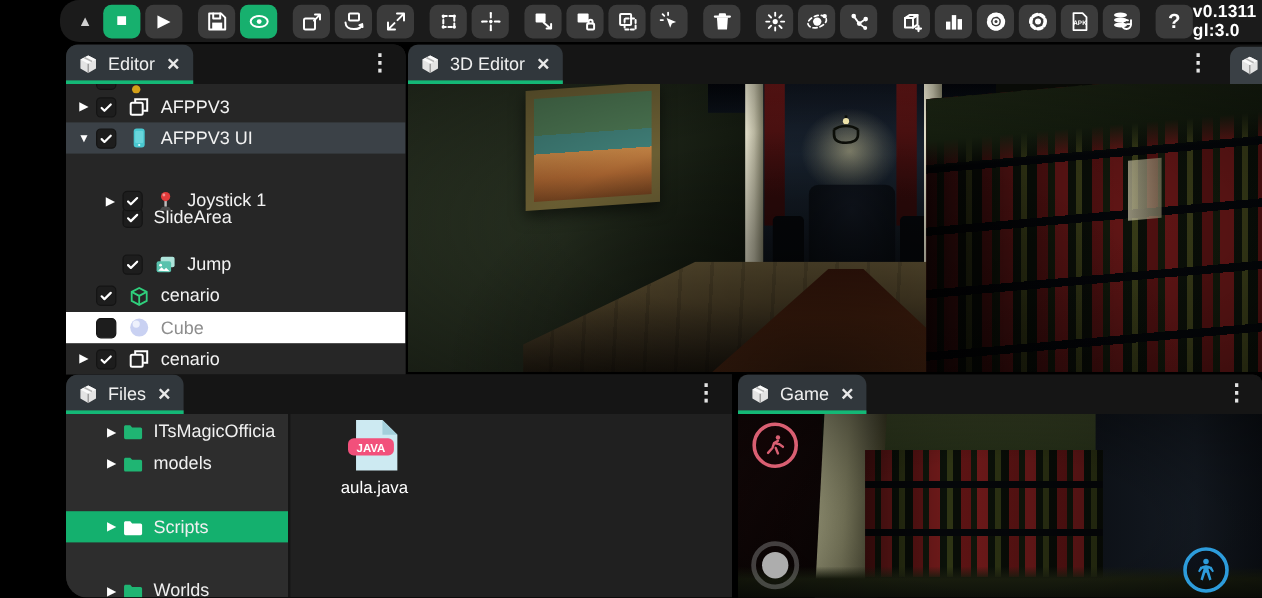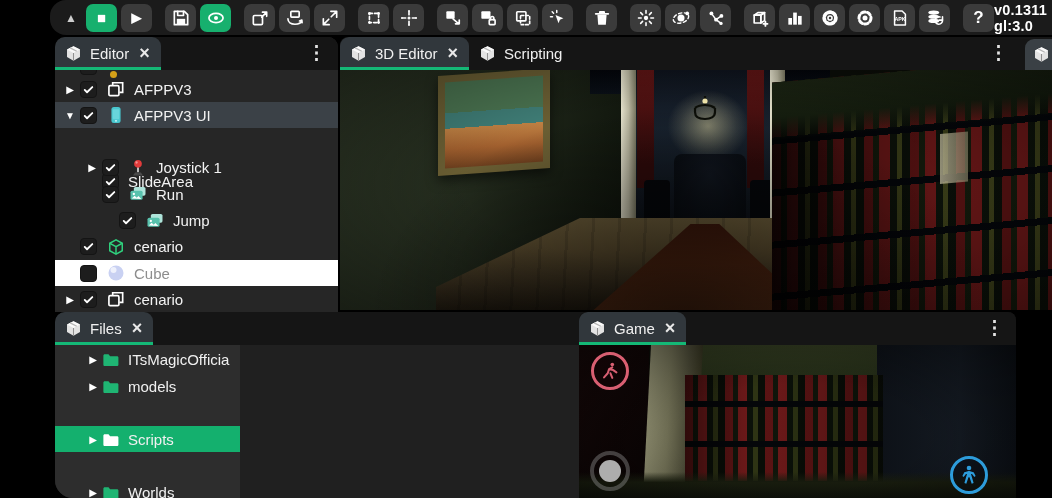--- a/index.html
+++ b/index.html
@@ -20,21 +20,21 @@
   .g-stop{font-size:15px;}
   .g-play{font-size:13px;}
   .g-help{font-size:17px;}
   .version{margin-left:auto;padding-right:13px;font-size:14.5px;font-weight:bold;color:#fff;letter-spacing:.2px;}
 
   
   .panel{position:absolute;background:#242424;overflow:hidden;}
   .objects{left:55px;top:37px;width:283px;height:275px;border-radius:10px 10px 0 0;}
   .editor{left:340px;top:37px;width:712px;height:273px;background:#0d0d0d;border-radius:8px 0 0 0;}
   .files{left:55px;top:312px;width:555px;height:186px;border-radius:10px 0 0 18px;background:#202020;}
-  .game{left:579px;top:312px;width:437px;height:186px;border-radius:8px 8px 0 0;background:#141414;}
+  .game{left:615px;top:312px;width:437px;height:186px;border-radius:8px 8px 0 0;background:#141414;}
 
   .tabbar{position:relative;height:33px;background:#151515;display:flex;align-items:stretch;}
   .tab{position:relative;display:flex;align-items:center;gap:7px;padding:0 11px 0 9px;border-radius:9px 9px 0 0;cursor:pointer;}
   .tab.active{background:#31373c;}
   .tab.active::after{content:'';position:absolute;left:0;right:0;bottom:0;height:3px;background:#14b876;}
   .tab-box{width:19px;height:19px;display:flex;}
   .tab-box svg{width:19px;height:19px;}
   .tab-label{font-size:15px;color:#f0f0f0;white-space:nowrap;}
   .tab-close{font-size:18px;font-weight:bold;color:#e9e9e9;margin-left:3px;cursor:pointer;}
   .dots{position:absolute;right:12px;top:4px;font-size:19px;font-weight:bold;color:#e3e3e3;cursor:pointer;line-height:1.3;}
@@ -369,52 +369,35 @@
           <span class="obj-icon">
             <svg viewBox="0 0 24 24">
               <path d="M6 21h12l-2.5-3.5h-7z" fill="#4a4a4a"></path>
               <rect x="10.8" y="11" width="2.4" height="6" fill="#bdbdbd"></rect>
               <circle cx="12" cy="7" r="4.6" fill="#e23b3b"></circle>
               <circle cx="10.3" cy="5.4" r="1.4" fill="#f28f8f"></circle>
             </svg>
           </span>
           <span class="olabel">Joystick 1</span>
         </div>
-        <div class="orow" style="top: 111.2px; padding-left: 27px;">
+        <div class="orow" style="top: 137.5px; padding-left: 27px;">
           <span class="arrow"></span>
           <span class="cb on">
             <svg viewBox="0 0 24 24">
               <path d="M5 12.8l4.3 4.3L19 7.5" stroke="#fff" stroke-width="3.4" fill="none" stroke-linecap="round" stroke-linejoin="round"></path>
             </svg>
           </span>
           <span class="obj-icon">
             <svg viewBox="0 0 24 24">
               <rect x="7" y="3.5" width="14" height="10.5" rx="2" fill="#aee4da"></rect>
               <rect x="3" y="8" width="14.5" height="11" rx="2" fill="#58c2ad"></rect>
               <circle cx="7" cy="12" r="1.4" fill="#fff"></circle>
               <path d="M4.5 17.5l3.5-3.5 2.5 2.5 2-2 3.5 3.5z" fill="#fff"></path>
             </svg>
           </span>
-          <span class="olabel">Run</span>
-        </div>
-        <div class="orow" style="top: 137.5px; padding-left: 27px; margin-left: 17px;">
-          <span class="arrow"></span>
-          <span class="cb on">
-            <svg viewBox="0 0 24 24">
-              <path d="M5 12.8l4.3 4.3L19 7.5" stroke="#fff" stroke-width="3.4" fill="none" stroke-linecap="round" stroke-linejoin="round"></path>
-            </svg>
-          </span>
-          <span class="obj-icon">
-            <svg viewBox="0 0 24 24">
-              <rect x="7" y="3.5" width="14" height="10.5" rx="2" fill="#aee4da"></rect>
-              <rect x="3" y="8" width="14.5" height="11" rx="2" fill="#58c2ad"></rect>
-              <circle cx="7" cy="12" r="1.4" fill="#fff"></circle>
-              <path d="M4.5 17.5l3.5-3.5 2.5 2.5 2-2 3.5 3.5z" fill="#fff"></path>
-            </svg>
-          </span>
           <span class="olabel">Jump</span>
         </div>
         <div class="orow" style="top: 163.8px; padding-left: 5px;">
           <span class="arrow"></span>
           <span class="cb on">
             <svg viewBox="0 0 24 24">
               <path d="M5 12.8l4.3 4.3L19 7.5" stroke="#fff" stroke-width="3.4" fill="none" stroke-linecap="round" stroke-linejoin="round"></path>
             </svg>
           </span>
           <span class="obj-icon">
@@ -460,31 +443,20 @@
           <span class="tab-box">
             <svg viewBox="0 0 24 24">
               <path d="M12 2.8l8.2 4.3v9.3L12 21.2l-8.2-4.8V7.1z" fill="#e3e3e3"></path>
               <path d="M12 2.8L3.8 7.1l8.2 4.4 8.2-4.4z" fill="#fafafa"></path>
               <path d="M12 11.5v9.7" stroke="#8f8f8f" stroke-width="1.3" fill="none"></path>
               <path d="M7.8 4.9l8.3 4.3" stroke="#b5b5b5" stroke-width="1.6" fill="none"></path>
             </svg>
           </span>
           <span class="tab-label">3D Editor</span>
           <span class="tab-close">×</span>
-        </div>
-        <div class="tab">
-          <span class="tab-box">
-            <svg viewBox="0 0 24 24">
-              <path d="M12 2.8l8.2 4.3v9.3L12 21.2l-8.2-4.8V7.1z" fill="#e3e3e3"></path>
-              <path d="M12 2.8L3.8 7.1l8.2 4.4 8.2-4.4z" fill="#fafafa"></path>
-              <path d="M12 11.5v9.7" stroke="#8f8f8f" stroke-width="1.3" fill="none"></path>
-              <path d="M7.8 4.9l8.3 4.3" stroke="#b5b5b5" stroke-width="1.6" fill="none"></path>
-            </svg>
-          </span>
-          <span class="tab-label">Scripting</span>
         </div>
       <span class="dots editor-dots">⋮</span>
       <div class="tab-partial" id="tab-partial">
           <span class="tab-box">
             <svg viewBox="0 0 24 24">
               <path d="M12 2.8l8.2 4.3v9.3L12 21.2l-8.2-4.8V7.1z" fill="#e3e3e3"></path>
               <path d="M12 2.8L3.8 7.1l8.2 4.4 8.2-4.4z" fill="#fafafa"></path>
               <path d="M12 11.5v9.7" stroke="#8f8f8f" stroke-width="1.3" fill="none"></path>
               <path d="M7.8 4.9l8.3 4.3" stroke="#b5b5b5" stroke-width="1.6" fill="none"></path>
             </svg>
@@ -564,20 +536,31 @@
           <div class="frow" style="top: 134.5px;">
             <span class="arrow">▶</span>
             <span class="folder">
               <svg viewBox="0 0 24 24">
                 <path d="M3 7.2c0-1 .8-1.7 1.7-1.7h4.8l2 2.3h8.8c1 0 1.7.8 1.7 1.7v9c0 1-.8 1.7-1.7 1.7H4.7c-1 0-1.7-.8-1.7-1.7z" fill="#1fb573"></path>
               </svg>
             </span>
             <span class="flabel">Worlds</span>
           </div>
         </div>
+      <div class="fcontent">
+        <div class="file-card">
+          <svg class="java-icon" viewBox="0 0 48 46">
+            <path d="M8 1h23l13 13v31H8z" fill="#cdeaf2"></path>
+            <path d="M31 1l13 13H31z" fill="#a3cfdb"></path>
+            <rect x="1" y="17" width="40" height="15" rx="5" fill="#f2507b"></rect>
+            <text x="21" y="28.5" text-anchor="middle" font-size="10" font-weight="bold" fill="#ffffff" font-family="Liberation Sans, sans-serif">JAVA</text>
+          </svg>
+          <div class="file-label">aula.java</div>
+        </div>
+      </div>
     </div>
   </div>
 
   <div class="panel game">
     <div class="tabbar" id="game-tabbar">
         <div class="tab active">
           <span class="tab-box">
             <svg viewBox="0 0 24 24">
               <path d="M12 2.8l8.2 4.3v9.3L12 21.2l-8.2-4.8V7.1z" fill="#e3e3e3"></path>
               <path d="M12 2.8L3.8 7.1l8.2 4.4 8.2-4.4z" fill="#fafafa"></path>

